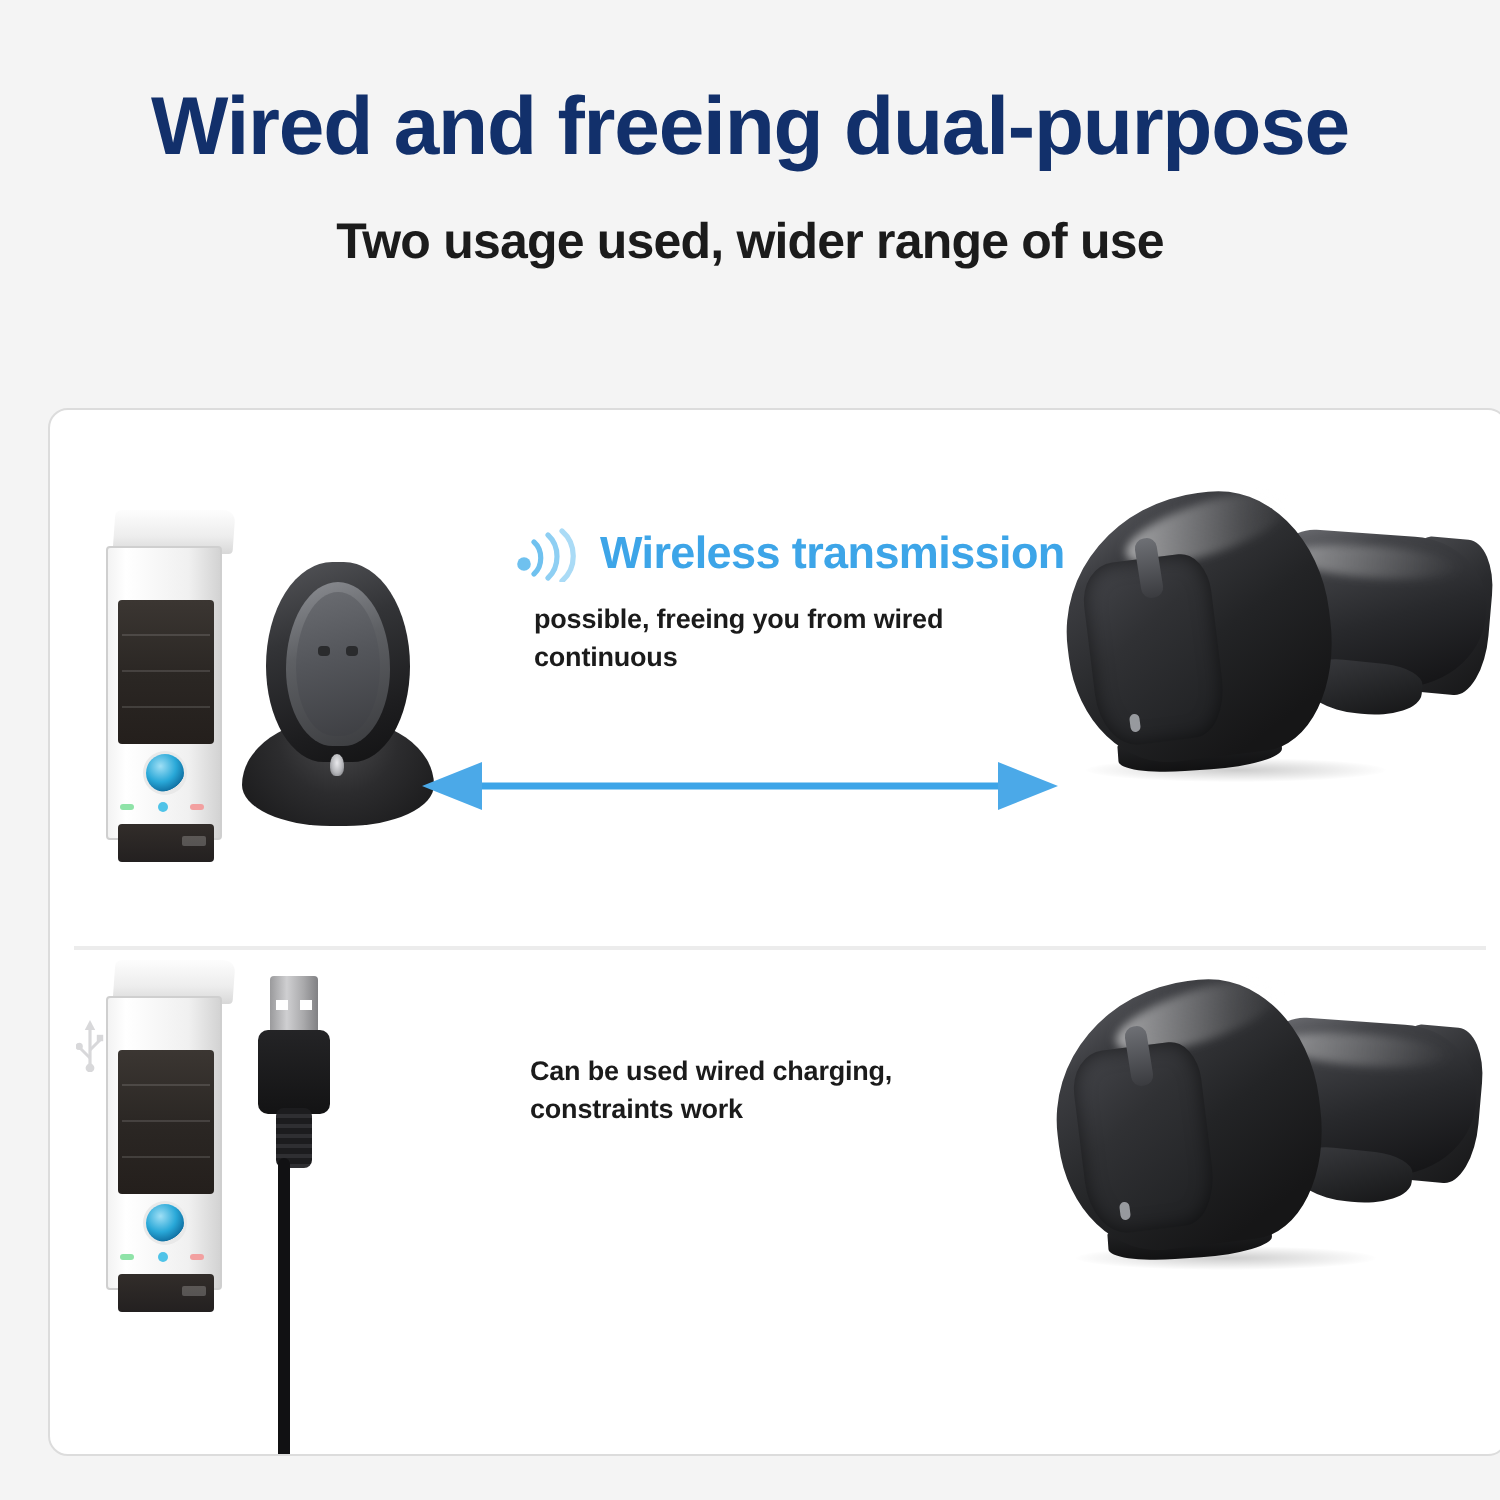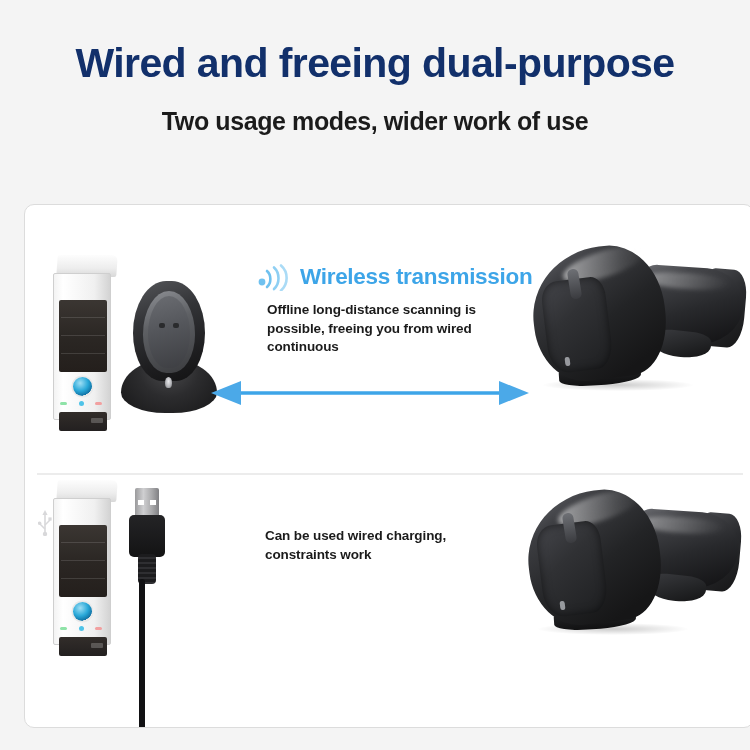--- a/index.html
+++ b/index.html
@@ -403,21 +403,21 @@
     height: 288px;
     background: #111113;
     border-radius: 3px;
   }
 </style>
 </head>
 <body>
 
 <div class="header">
   <h1 class="main-title">Wired and freeing dual-purpose</h1>
-  <h2 class="sub-title">Two usage modes, wider work of use</h2>
+  <h2 class="sub-title">Two usage used, wider range of use</h2>
 </div>
 
 <div class="card">
 
   <div class="panel panel-wireless">
 
     <div class="pc pc-wireless">
       <div class="pc-top"></div>
       <div class="pc-body">
         <div class="pc-bays">
@@ -451,21 +451,20 @@
       <div class="wireless-heading-row">
         <svg class="wifi-icon" viewBox="0 0 34 28">
           <circle cx="5" cy="19" r="3.4" fill="#6fc1ef"></circle>
           <path d="M10 24 C14.5 20 14.5 12 10 8" stroke="#6fc1ef" stroke-width="2.6" fill="none" stroke-linecap="round"></path>
           <path d="M17 26 C23 20.5 23 10 17 4.5" stroke="#8ecff3" stroke-width="2.6" fill="none" stroke-linecap="round"></path>
           <path d="M24 27.5 C31.5 21 31.5 9 24 2.5" stroke="#aadbf6" stroke-width="2.6" fill="none" stroke-linecap="round"></path>
         </svg>
         <h3 class="mode-heading">Wireless transmission</h3>
       </div>
       <p class="mode-body wireless-body">
-        <span>Offline long-distance scanning is</span>
         <span>possible, freeing you from wired</span>
         <span>continuous</span>
       </p>
     </div>
 
     <div class="arrow-wrap">
       <svg width="318" height="26" viewBox="0 0 318 26">
         <line x1="26" y1="13" x2="292" y2="13" stroke="#3da5e8" stroke-width="3.4"></line>
         <polygon points="0,13 30,1 30,25" fill="#4ba9e8"></polygon>
         <polygon points="318,13 288,1 288,25" fill="#4ba9e8"></polygon>

